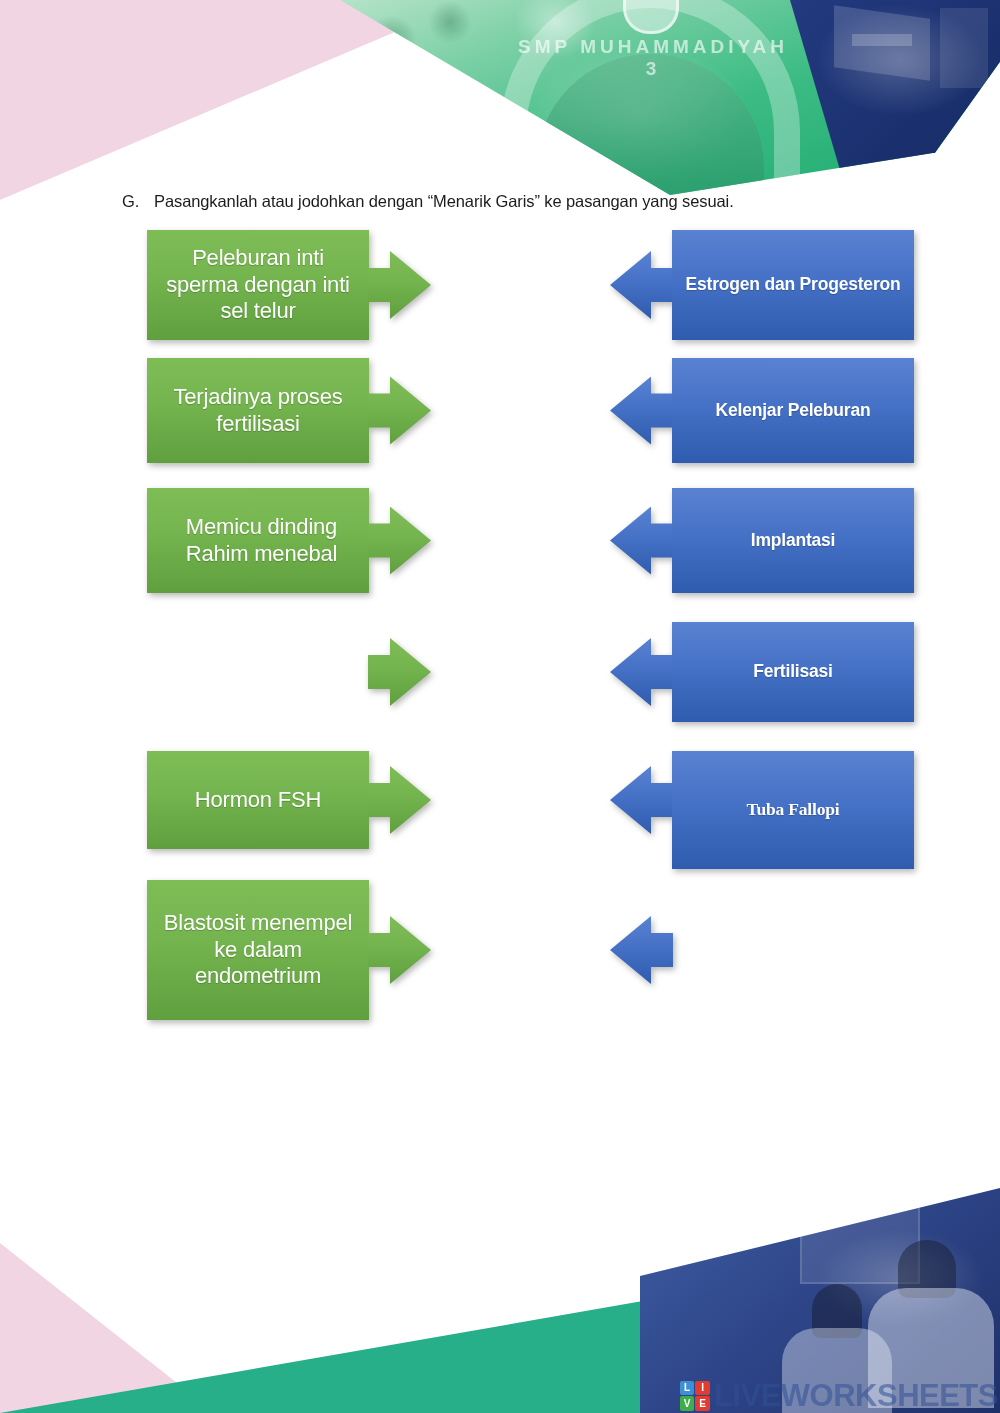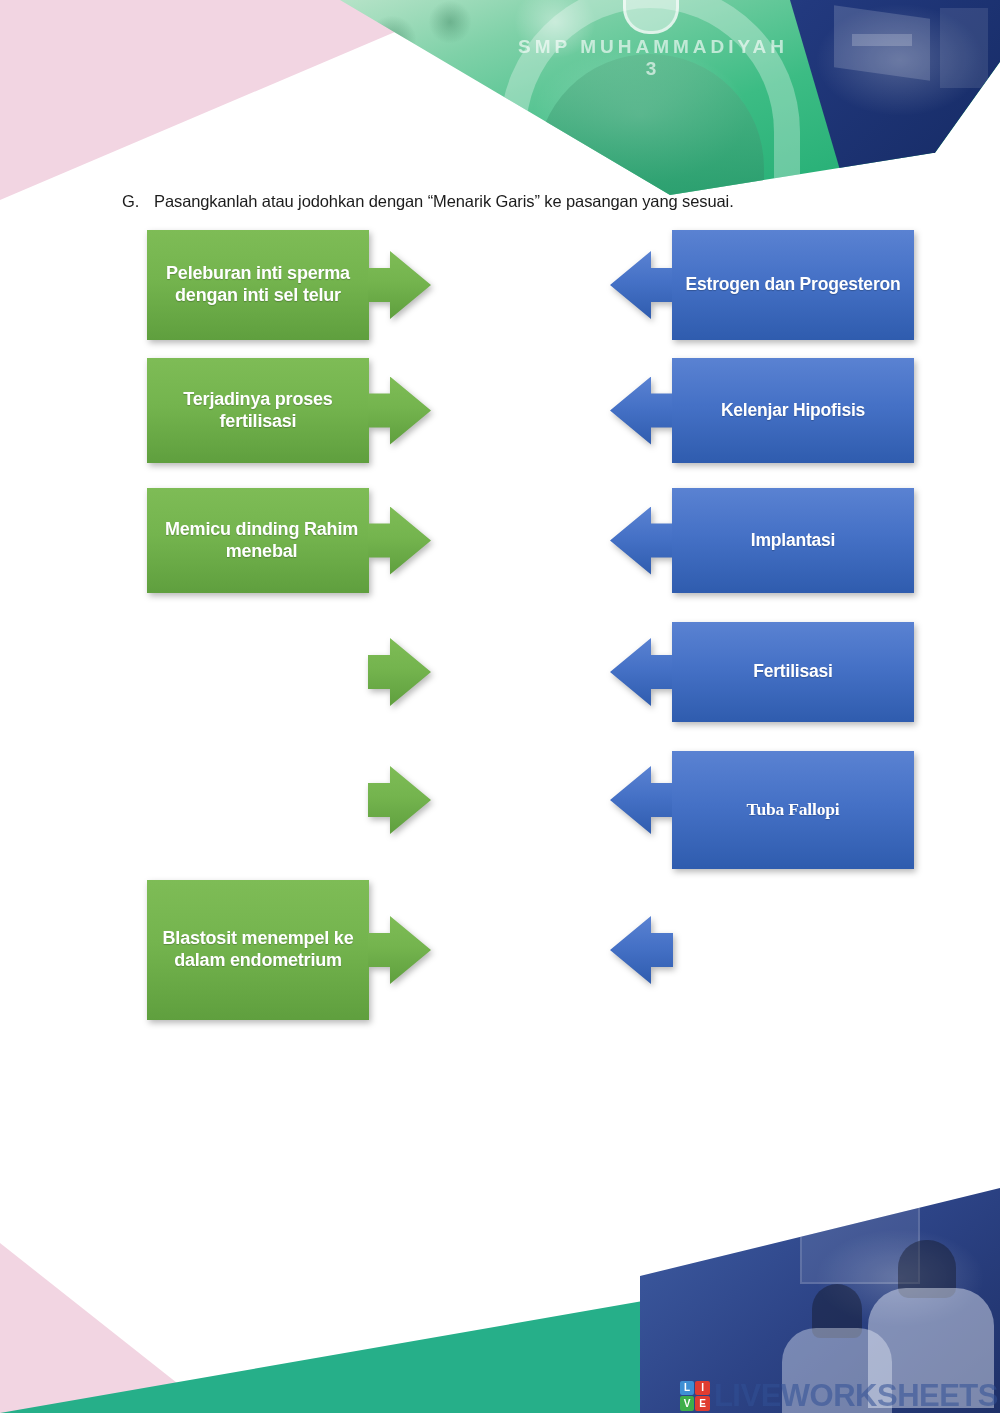--- a/index.html
+++ b/index.html
@@ -260,22 +260,22 @@
     position: relative;
     width: 222px;
     box-sizing: border-box;
     background: linear-gradient(180deg, #7ebc56 0%, #74b44e 45%, #5f9f3e 100%);
     display: flex;
     align-items: center;
     justify-content: center;
     text-align: center;
     padding: 6px 8px;
     color: #ffffff;
-    font-weight: bold;
-    font-size: 18px;
+    font-weight: normal;
+    font-size: 22px;
     line-height: 1.22;
     letter-spacing: -0.2px;
     text-shadow: 0 1px 1px rgba(0,0,0,0.22);
   }
   .green-arrow {
     position: absolute;
     left: 221px;
     top: 50%;
     transform: translateY(-50%);
     width: 63px;
@@ -362,21 +362,21 @@
             <div class="blue-box" style="height: 110px;">Estrogen dan Progesteron</div>
           </div>
         </div>
         <div class="match-row" style="height: 0px;">
           <div class="item-green" style="top: 128px; height: 105px;">
             <div class="green-box" style="height: 105px;">Terjadinya proses fertilisasi</div>
             <div class="green-arrow"></div>
           </div>
           <div class="item-blue" style="top: 128px; height: 105px;">
             <div class="blue-arrow"></div>
-            <div class="blue-box" style="height: 105px;">Kelenjar Hipofisis</div>
+            <div class="blue-box" style="height: 105px;">Kelenjar Peleburan</div>
           </div>
         </div>
         <div class="match-row" style="height: 0px;">
           <div class="item-green" style="top: 258px; height: 105px;">
             <div class="green-box" style="height: 105px; padding-left: 15px;">Memicu dinding Rahim menebal</div>
             <div class="green-arrow"></div>
           </div>
           <div class="item-blue" style="top: 258px; height: 105px;">
             <div class="blue-arrow"></div>
             <div class="blue-box" style="height: 105px;">Implantasi</div>
@@ -386,20 +386,21 @@
           <div class="item-green" style="top: 392px; height: 100px;">
             <div class="green-arrow"></div>
           </div>
           <div class="item-blue" style="top: 392px; height: 100px;">
             <div class="blue-arrow"></div>
             <div class="blue-box" style="height: 100px;">Fertilisasi</div>
           </div>
         </div>
         <div class="match-row" style="height: 0px;">
           <div class="item-green" style="top: 521px; height: 98px;">
+            <div class="green-box" style="height: 98px;">Hormon FSH</div>
             <div class="green-arrow"></div>
           </div>
           <div class="item-blue" style="top: 521px; height: 98px;">
             <div class="blue-arrow"></div>
             <div class="blue-box" style="height: 118px; font-family: Liberation Serif, serif;">Tuba Fallopi</div>
           </div>
         </div>
         <div class="match-row" style="height: 0px;">
           <div class="item-green" style="top: 650px; height: 140px;">
             <div class="green-box" style="height: 140px;">Blastosit menempel ke dalam endometrium</div>

